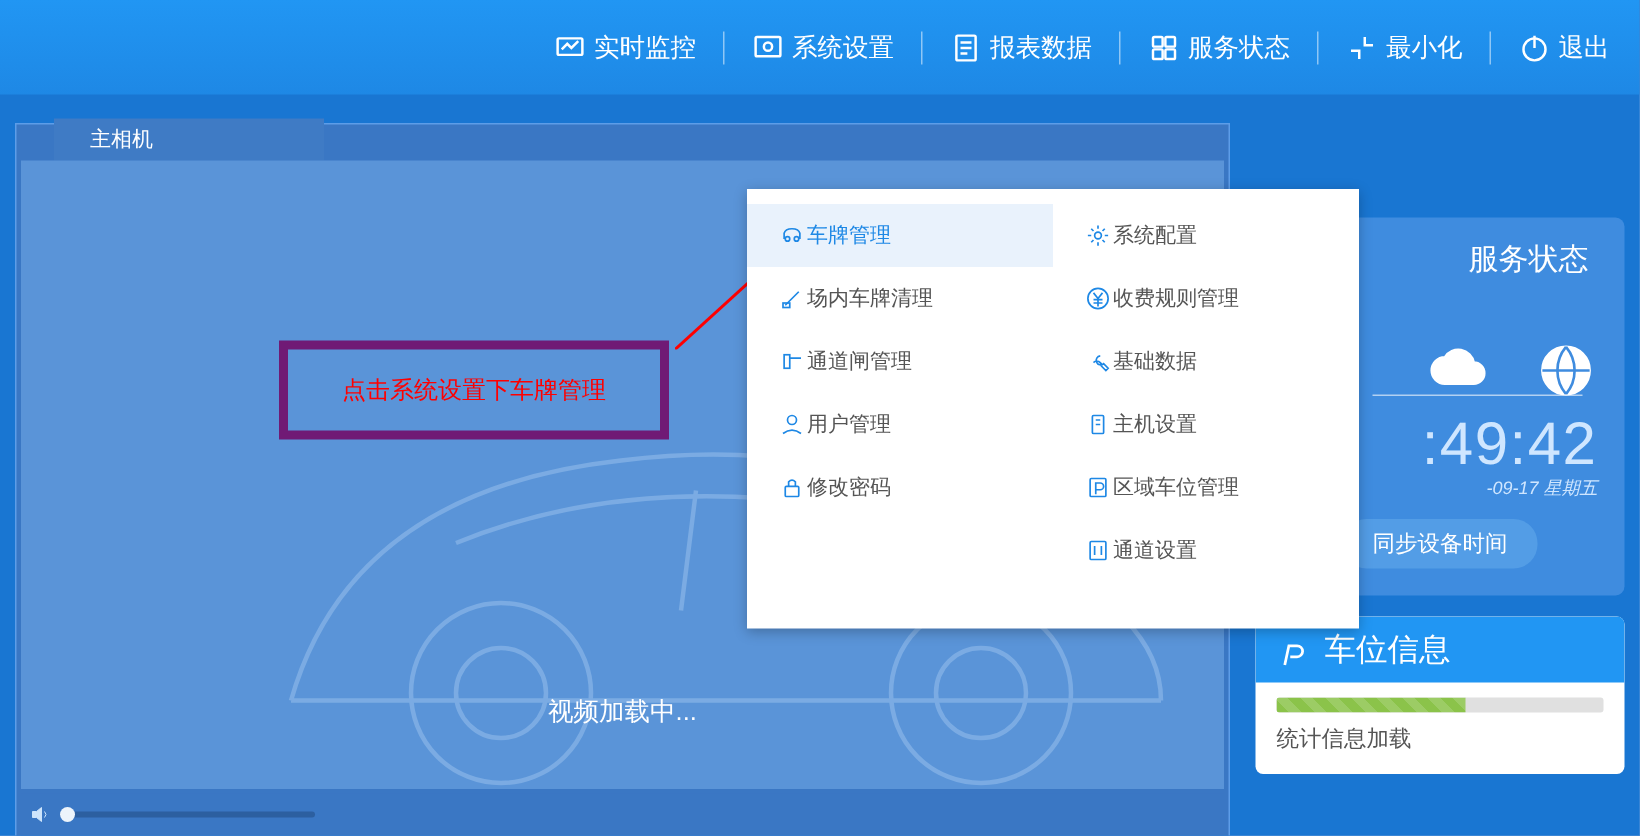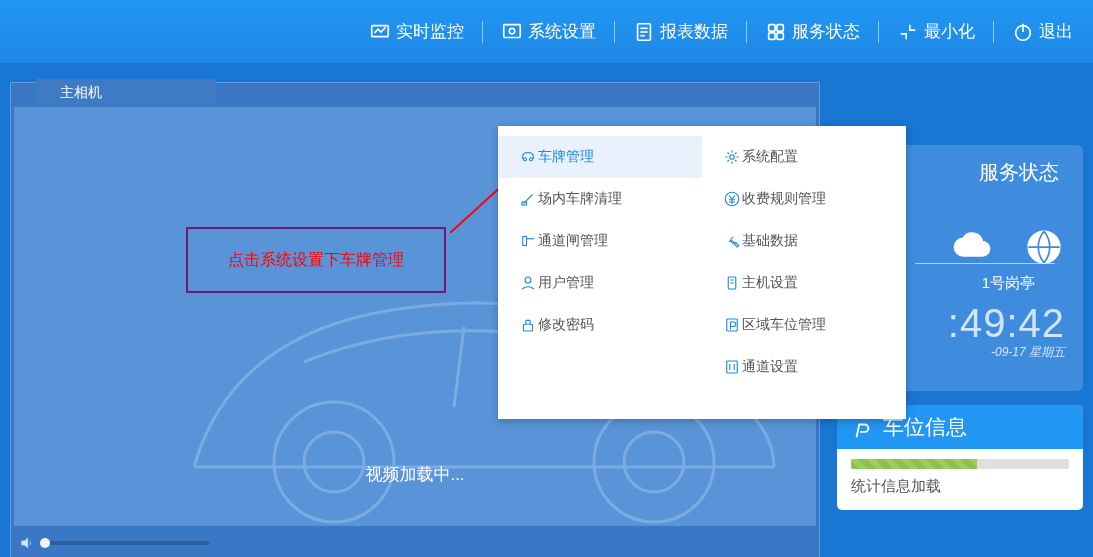--- a/index.html
+++ b/index.html
@@ -101,21 +101,21 @@
   width: 10px; height: 10px; border-radius: 50%;
   background: #edf4fb;
   position: absolute;
   left: 0; top: -3px;
 }
 
 .annotation-box {
   position: absolute;
   left: 186px; top: 164px;
   width: 260px; height: 66px;
-  border: 2px solid #701a75;
+  border: 6px solid #701a75;
   display: flex;
   align-items: center;
   justify-content: center;
   color: #ff0000;
   font-size: 16px;
   z-index: 5;
 }
 .arrow-line {
   position: absolute;
   left: 450px; top: 80px;
@@ -460,23 +460,23 @@
       <div class="status-title">服务状态</div>
       <div class="status-icons">
         <span class="cloud-ico"><svg viewBox="0 0 24 24">
               <path d="M7 17a5 5 0 0 1 0-10 6 6 0 0 1 11 2 4 4 0 0 1 0 8H7z" fill="#fff"></path>
             </svg></span>
         <span class="globe-ico"><svg viewBox="0 0 24 24">
               <circle cx="12" cy="12" r="9" fill="#fff"></circle>
               <path d="M3 12h18M12 3a14 14 0 0 1 0 18M12 3a14 14 0 0 0 0 18" stroke="#3f8cdf" fill="none"></path>
             </svg></span>
       </div>
-      <div class="station-name">1号岗亭</div>
       <div class="time-big">:49:42</div>
       <div class="date-line">-09-17 星期五</div>
+      <button class="sync-btn">同步设备时间</button>
     </div>
 
     <div class="slot-panel">
       <div class="slot-header">
         <span class="p-icon"><svg viewBox="0 0 24 24">
               <path d="M6 20 L9 6 h6 a4 4 0 0 1 0 8 h-5" stroke="#fff" fill="none" stroke-width="2"></path>
             </svg></span>
         <span>车位信息</span>
       </div>
       <div class="slot-body">

